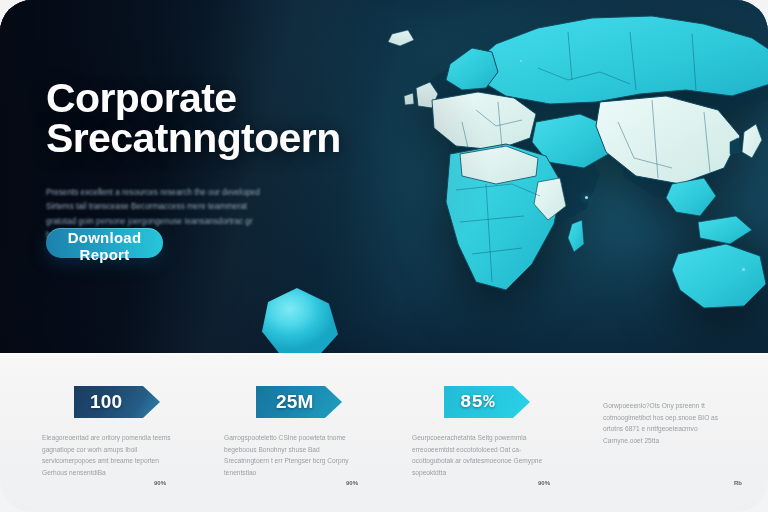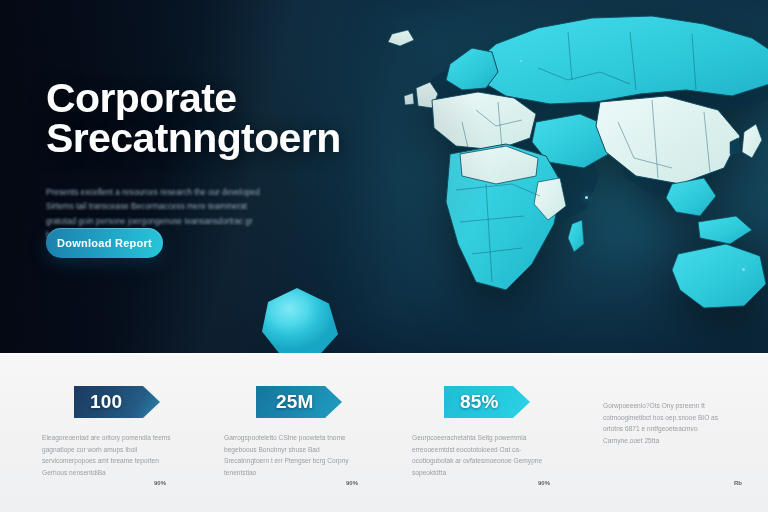--- a/index.html
+++ b/index.html
@@ -1,21 +1,21 @@
 <!DOCTYPE html>
 <html><head>
 <meta charset="utf-8">
 <style>
   html,body{margin:0;padding:0;}
   body{
     width:768px;height:512px;overflow:hidden;
     font-family:"Liberation Sans","DejaVu Sans",sans-serif;
     background:#f4f4f5;
   }
-  .slide{position:relative;width:768px;height:512px;overflow:hidden;}
+  .slide{position:relative;width:768px;height:512px;overflow:hidden;border-radius:32px;}
 
   
   .hero{
     position:absolute;left:0;top:0;width:768px;height:353px;overflow:hidden;
     background:
       radial-gradient(125% 105% at 78% 42%, #1b566e 0%, #14455c 24%, #0e3247 44%, #0a2236 62%, #081729 80%, #060f1e 100%),
       linear-gradient(100deg,#070e1c 0%,#0a1729 28%,#0d2a40 58%,#123f58 100%);
   }
   .hero-vignette{
     position:absolute;inset:0;
@@ -50,21 +50,21 @@
   .title .ln{display:block;}
   .subtitle{
     margin:28px 0 0 0;width:232px;
     color:#9fb6c8;font-size:8.2px;line-height:1.72;font-weight:400;
     filter:blur(.85px);opacity:.92;text-shadow:0 1px 3px rgba(0,0,0,.5);
   }
   .cta{
     position:absolute;left:46px;top:228px;
     width:117px;height:30px;border:0;border-radius:16px;
     background:linear-gradient(96deg,#1c80ac 0%,#1f9fc3 46%,#27c7da 100%);
-    color:#ffffff;font-size:11px;font-weight:700;letter-spacing:.25px;
+    color:#ffffff;font-size:15px;font-weight:700;letter-spacing:.25px;
     font-family:inherit;cursor:pointer;
     box-shadow:0 5px 16px rgba(10,60,90,.55), inset 0 1px 0 rgba(255,255,255,.25);
     filter:blur(.35px);
   }
 
   
   .hex{
     position:absolute;left:262px;top:288px;width:76px;height:70px;
     background:radial-gradient(62% 58% at 36% 30%, #7fe9f5 0%, #4fd8ea 38%, #2cc2da 64%, #17a6c4 100%);
     clip-path:polygon(46% 0%,88% 22%,100% 66%,72% 100%,26% 98%,0% 62%,8% 20%);
@@ -93,21 +93,21 @@
     box-shadow:0 4px 10px rgba(20,40,70,.26);
     margin-left:32px;
   }
   .badge .tip{
     position:absolute;right:0;top:0;width:17px;height:9px;
     background:rgba(255,255,255,.30);
     clip-path:polygon(0 0,100% 0,100% 100%);
   }
   .badge-1{background:linear-gradient(120deg,#1b3c63 0%,#1e4970 38%,#245c86 72%,#2d87ad 100%);}
   .badge-2{background:linear-gradient(120deg,#1676a0 0%,#1a86ad 46%,#1f9ec0 100%);padding-left:20px;}
-  .badge-3{background:linear-gradient(120deg,#21bcd6 0%,#25c7de 50%,#2ad2e6 100%);}
+  .badge-3{background:linear-gradient(120deg,#21bcd6 0%,#25c7de 50%,#2ad2e6 100%);font-family:Liberation Mono, monospace;}
   .badge-4{background:linear-gradient(120deg,#1db5cf 0%,#22bed7 48%,#28cada 100%);}
   .badge .num{
     color:#ffffff;font-size:19px;font-weight:700;letter-spacing:.2px;
     text-shadow:0 1px 3px rgba(0,20,40,.45);filter:blur(.25px);
   }
   .stat-desc{
     margin:14px 0 0 0;width:132px;
     color:#9a9ea4;font-size:6.6px;line-height:1.78;
     filter:blur(.75px);
   }

